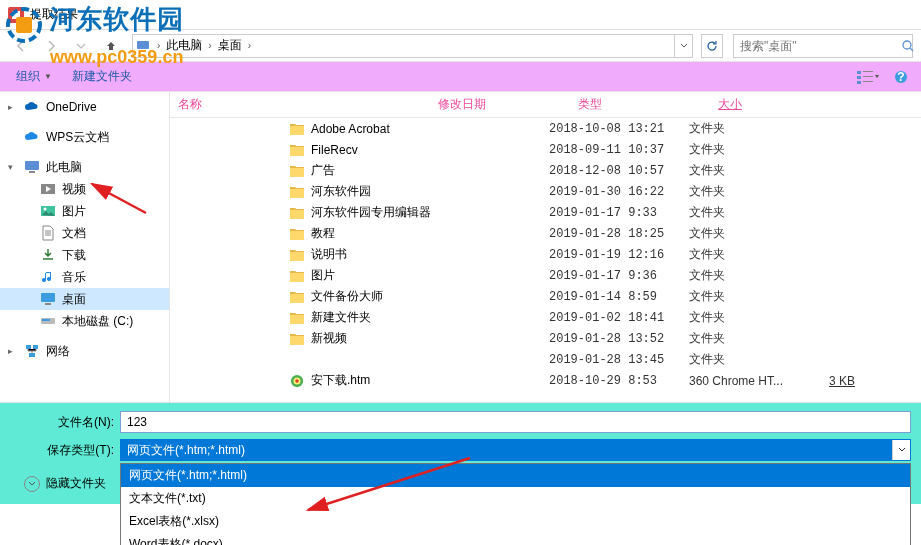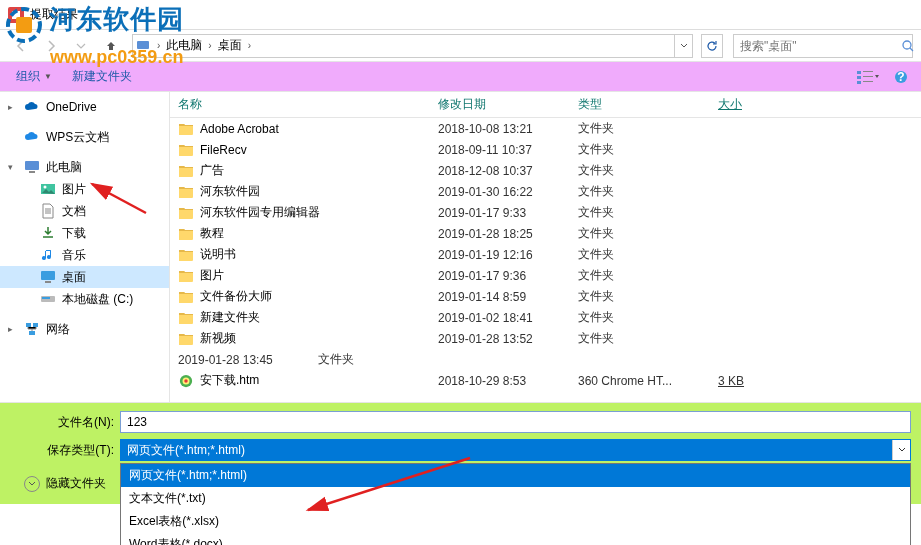--- a/index.html
+++ b/index.html
@@ -45,32 +45,32 @@
 .side-item { display:flex; align-items:center; height:22px; padding:0 4px 0 24px; gap:6px; white-space:nowrap; }
 .side-item.sel { background:#cde8ff; }
 .side-item .exp { position:absolute; margin-left:-16px; font-size:9px; color:#666; }
 .side-item.child { padding-left:40px; }
 .side-spacer { height:8px; }
 .ic { width:16px; height:16px; display:inline-flex; align-items:center; justify-content:center; flex-shrink:0; }
 
 
 .filelist { flex:1; overflow:auto; position:relative; }
 .fl-head { display:flex; height:26px; border-bottom:1px solid #e5e5e5; position:sticky; top:0; background:#fff; }
-.fl-head div { padding:0 8px; display:flex; align-items:center; color:#0f766e; border-right:1px solid transparent; }
+.fl-head div { padding:0 8px; display:flex; align-items:center; color:#ec4899; border-right:1px solid transparent; }
 .col-name { width:260px; }
-.col-date { width:140px; }
+.col-date { width:140px;font-family:Liberation Mono, monospace; }
 .col-type { width:140px; }
 .col-size { width:100px;text-decoration:underline; }
-.fl-row { display:flex; height:21px; align-items:center; }
+.fl-row { display:flex; height:21px; align-items:center;justify-content:flex-end; }
 .fl-row .col-name { display:flex; align-items:center; gap:6px; padding-left:8px; }
 .fl-row .col-date, .fl-row .col-type, .fl-row .col-size { padding:0 8px; color:#333; }
 .folder-ic { width:16px; height:14px; }
 
 
-.bottom { border-top:1px solid #e5e5e5; background:#bef264; padding:8px 10px 12px 10px; position:relative; }
+.bottom { border-top:1px solid #e5e5e5; background:#5eead4; padding:8px 10px 12px 10px; position:relative; }
 .form-row { display:flex; align-items:center; margin-bottom:6px; position:relative; }
 .form-row label { width:110px; text-align:right; padding-right:6px; }
 .form-row .field { flex:1; height:22px; border:1px solid #7a9fd4; background:#fff; }
 .form-row .field.combo { display:flex; align-items:center; }
 .form-row .field.combo.open { border-color:#0078d7; }
 .form-row input { width:100%; height:100%; border:none; outline:none; padding:0 6px; }
 .combo-txt { flex:1; padding:0 6px; background:#0078d7; color:#fff; height:100%; display:flex; align-items:center; }
 .combo-btn { width:18px; height:100%; display:flex; align-items:center; justify-content:center; background:#fff; border-left:1px solid #ccc; }
 .dropdown { position:absolute; left:120px; right:10px; top:60px; background:#fff; border:1px solid #767676; z-index:20; }
 .dd-item { padding:3px 8px; }
@@ -214,20 +214,29 @@
           <svg width="16" height="16" viewBox="0 0 16 16">
             <rect x="1" y="2" width="14" height="9" fill="#5a8fd6" rx="1"></rect>
             <rect x="5" y="12" width="6" height="2" fill="#888"></rect>
           </svg>
         </span>
         <span>此电脑</span>
       </div>
     <div class="side-item child">
         <span class="ic">
           <svg width="16" height="16" viewBox="0 0 16 16">
+            <rect x="1" y="3" width="14" height="10" fill="#888"></rect>
+            <path d="M6 5l5 3-5 3z" fill="#fff"></path>
+          </svg>
+        </span>
+        <span>视频</span>
+      </div>
+    <div class="side-item child">
+        <span class="ic">
+          <svg width="16" height="16" viewBox="0 0 16 16">
             <rect x="1" y="3" width="14" height="10" fill="#40c4a0"></rect>
             <circle cx="5" cy="6" r="1.5" fill="#fff"></circle>
             <path d="M2 12l4-4 3 3 2-2 4 4z" fill="#2e8870"></path>
           </svg>
         </span>
         <span>图片</span>
       </div>
     <div class="side-item child">
         <span class="ic">
           <svg width="16" height="16" viewBox="0 0 16 16">
@@ -325,21 +334,21 @@
         <div class="fl-row">
           <div class="col-name">
             <span class="ic">
               <svg class="folder-ic" viewBox="0 0 16 14">
                 <path d="M1 2h5l1 1h8v9a1 1 0 01-1 1H1z" fill="#ffd86b"></path>
                 <path d="M1 2h5l1 1h8v1H1z" fill="#e6b84a"></path>
               </svg>
             </span>
             <span>广告</span>
           </div>
-          <div class="col-date">2018-12-08 10:37</div>
+          <div class="col-date">2018-12-08 10:57</div>
           <div class="col-type">文件夹</div>
           <div class="col-size"></div>
         </div>
         <div class="fl-row">
           <div class="col-name">
             <span class="ic">
               <svg class="folder-ic" viewBox="0 0 16 14">
                 <path d="M1 2h5l1 1h8v9a1 1 0 01-1 1H1z" fill="#ffd86b"></path>
                 <path d="M1 2h5l1 1h8v1H1z" fill="#e6b84a"></path>
               </svg>

